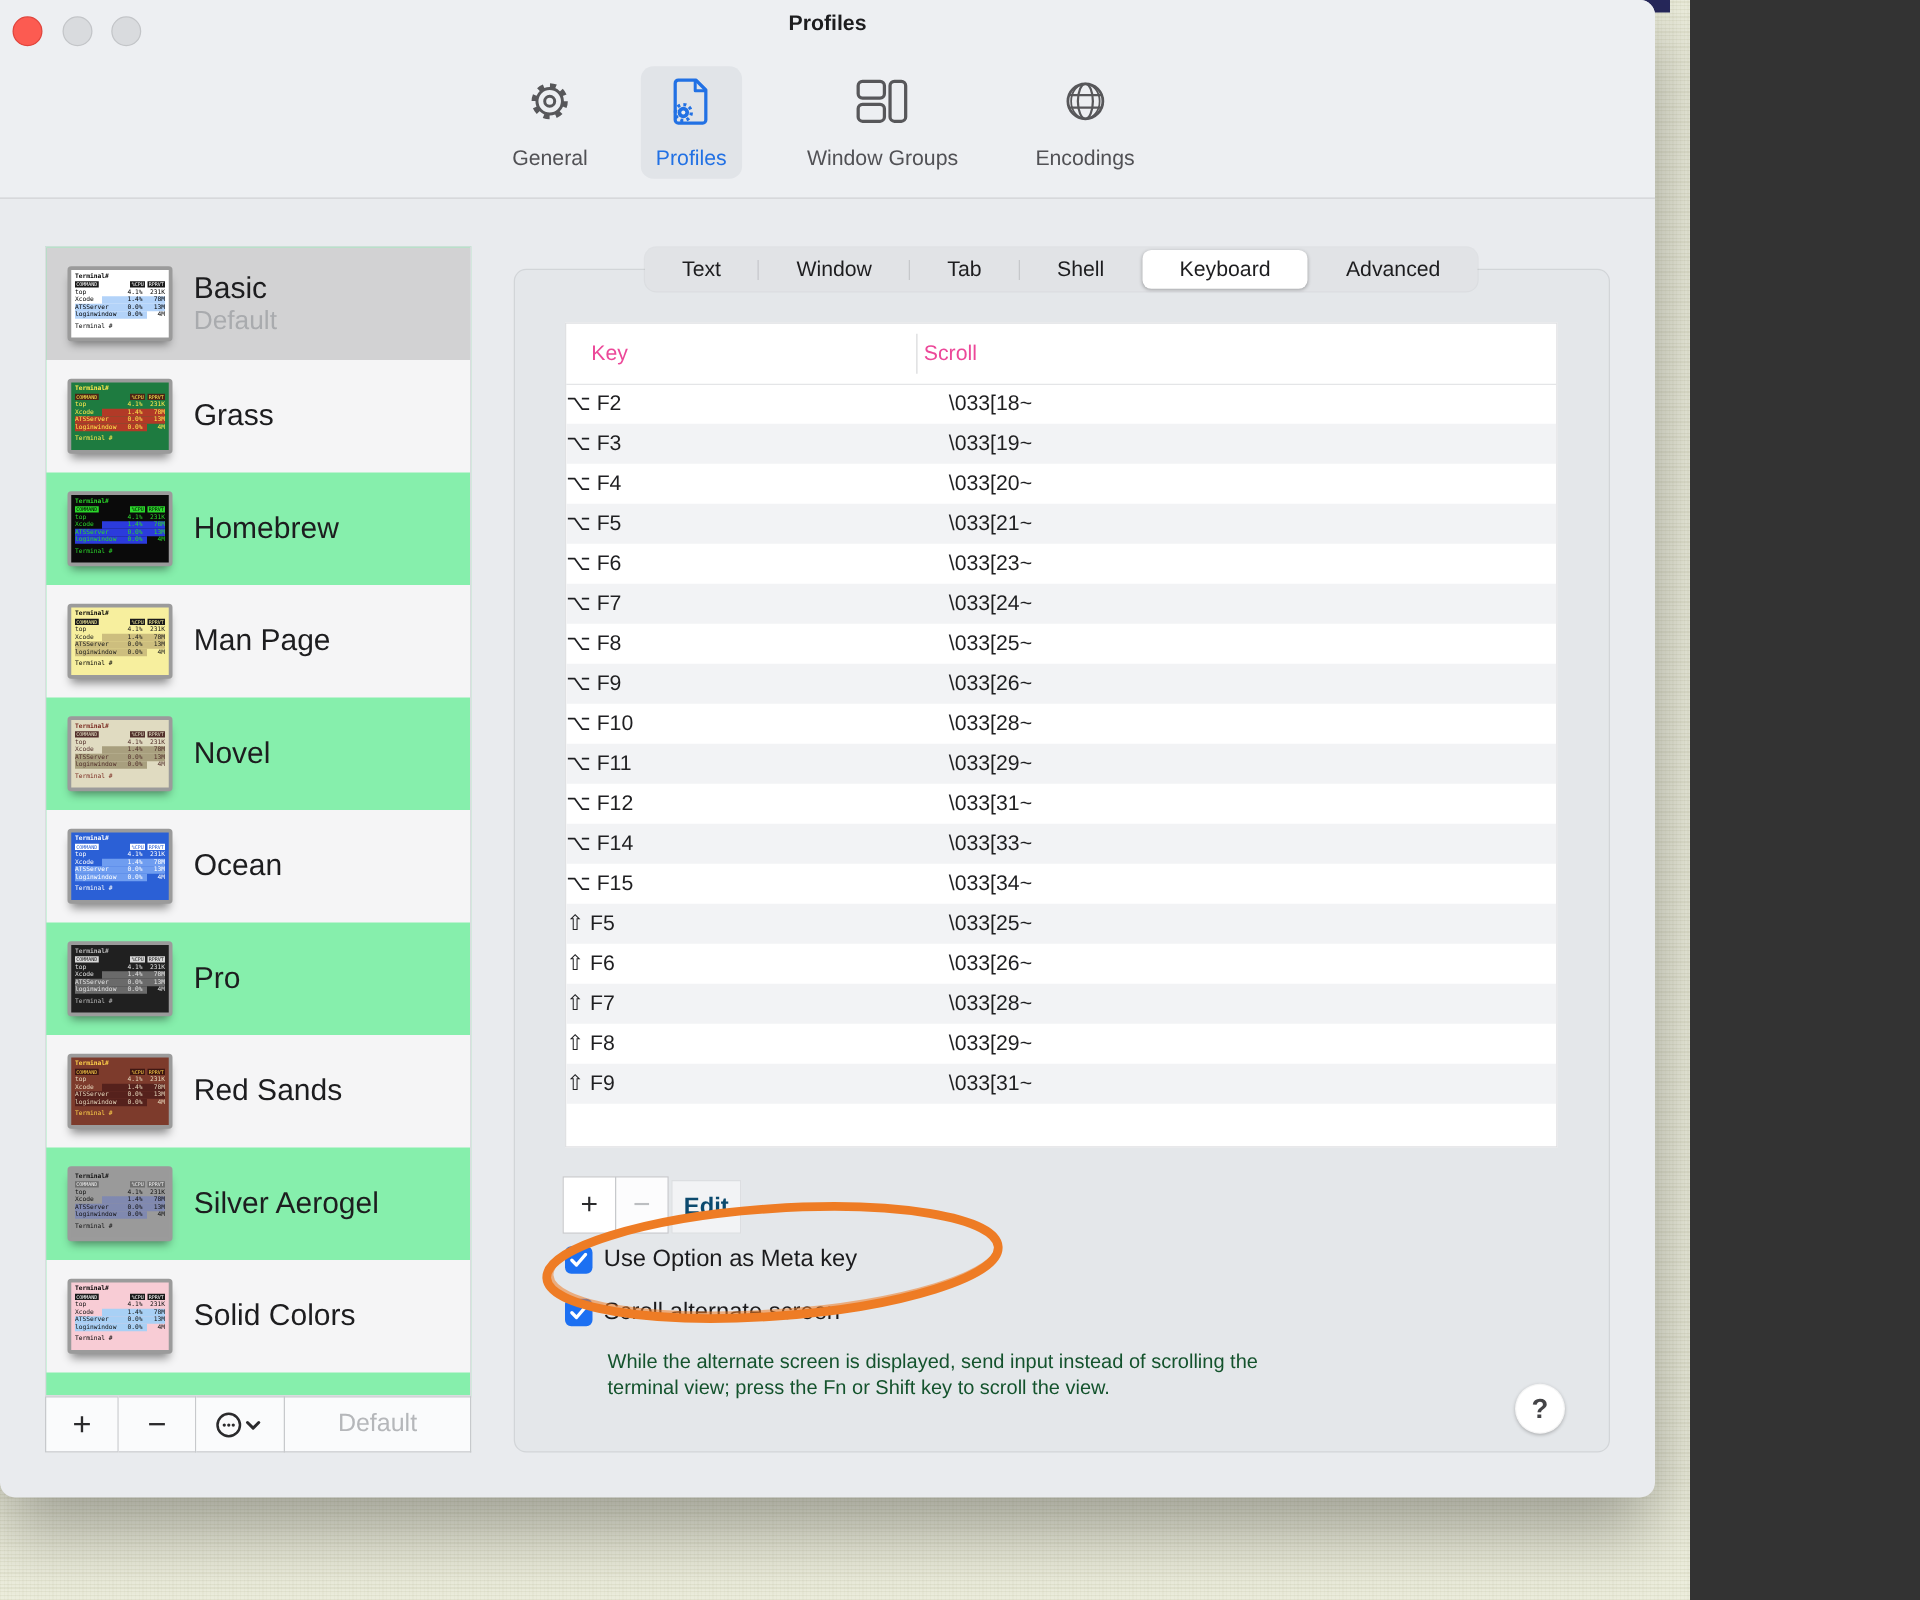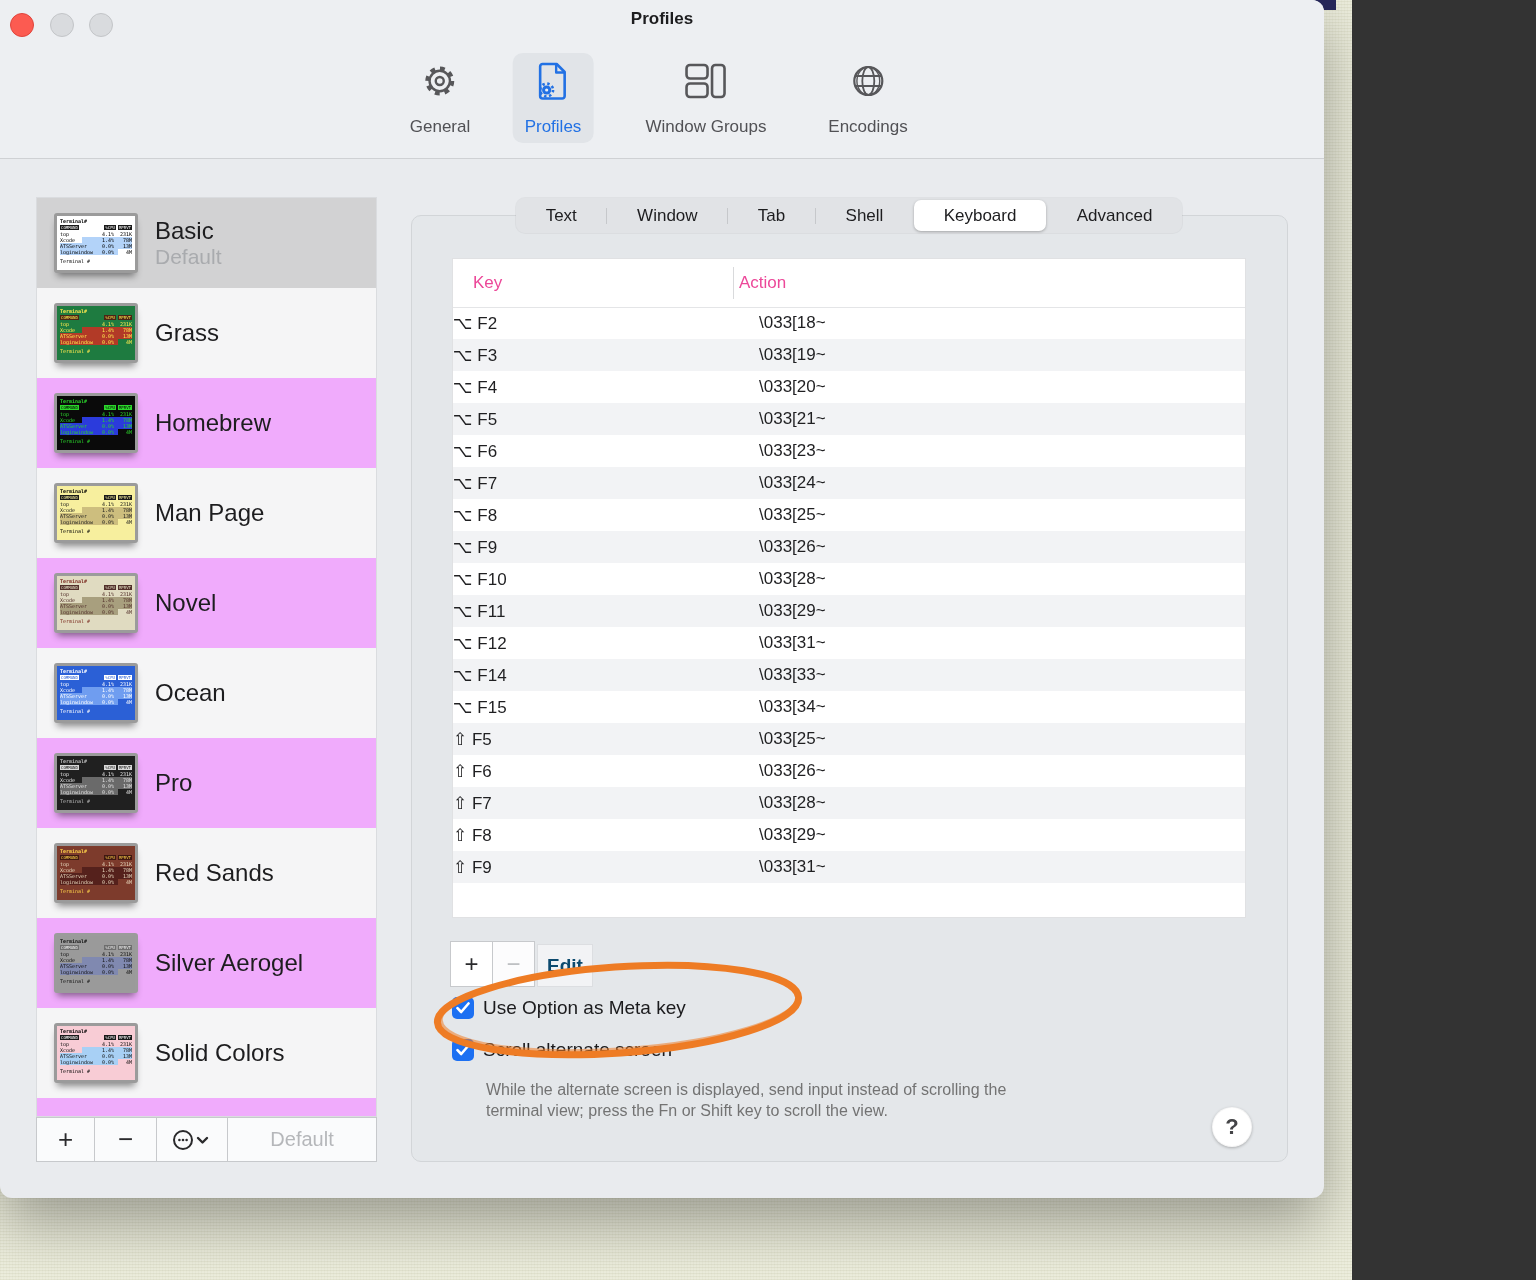--- a/index.html
+++ b/index.html
@@ -24,21 +24,21 @@
     font-size:17px;font-weight:700;color:#1d1d1f;}
   .tb-item{position:absolute;top:53px;height:90px;transform:translateX(-50%);
     display:flex;flex-direction:column;align-items:center;justify-content:space-between;
     padding:6px 12px;border-radius:10px;box-sizing:border-box;cursor:default;}
   .tb-item .tb-label{font-size:17px;color:#515155;white-space:nowrap;}
   .tb-item.active{background:#e1e4e8;}
   .tb-item.active .tb-label{color:#2271e4;}
   .tb-icon{height:44px;display:flex;align-items:center;}
 
   
-  .sidebar{position:absolute;left:36px;top:197px;width:341px;height:920px;background:#f0abfc;
+  .sidebar{position:absolute;left:36px;top:197px;width:341px;height:920px;background:#86efac;
     border:1px solid #dadcdf;box-sizing:border-box;overflow:hidden;}
   .profile-row{position:relative;height:90px;display:flex;align-items:center;padding-left:17px;box-sizing:border-box;}
   .profile-row.alt{background:#f5f5f6;}
   .profile-row.selected{background:#d2d2d3;}
   .profile-text{margin-left:17px;}
   .profile-name{font-size:24px;color:#1d1d1f;line-height:26px;}
   .profile-sub{font-size:21px;color:#a9abae;line-height:25px;}
   .thumb{width:84px;height:60px;border:3px solid #9b9b9b;border-radius:3px;box-sizing:border-box;
     background:var(--tbg);color:var(--tfg);overflow:hidden;padding:2px 3px;
     font-family:"DejaVu Sans Mono",monospace;font-size:5px;line-height:6px;
@@ -98,21 +98,21 @@
     font-size:24px;color:#bcbec1;}
   .btn-edit{left:537px;top:944px;width:56px;height:43px;background:#f2f3f5;border:1px solid #dcdee1;
     font-size:19px;color:#0c4a6e;font-weight:bold;}
 
   .check-row{position:absolute;left:452px;display:flex;align-items:flex-start;}
   .check-row-1{top:997px;}
   .check-row-2{top:1039px;}
   .checkbox{width:22px;height:22px;border-radius:5px;background:#1c70f2;display:flex;align-items:center;justify-content:center;}
   .check-label{margin-left:9px;font-size:19px;color:#1b1b1d;}
 
-  .help-text{position:absolute;left:486px;top:1079px;width:700px;font-size:16px;line-height:21px;color:#737373;}
+  .help-text{position:absolute;left:486px;top:1079px;width:700px;font-size:16px;line-height:21px;color:#14532d;}
   .help-btn{position:absolute;left:1212px;top:1107px;width:40px;height:40px;border-radius:50%;background:#ffffff;
     box-shadow:0 1px 3px rgba(0,0,0,0.25), inset 0 0 0 1px rgba(0,0,0,0.04);
     display:flex;align-items:center;justify-content:center;font-size:22px;font-weight:700;color:#444447;}
 
   .annotation{position:absolute;left:424px;top:956px;z-index:50;pointer-events:none;}
 
   svg{display:block;}
 </style>
 </head>
 <body>
@@ -558,21 +558,21 @@
         <span class="seg-div hidden"></span>
         <span class="seg-item selected">Keyboard</span>
         <span class="seg-div hidden"></span>
         <span class="seg-item">Advanced</span>
       </div>
 
     <div class="keytable">
       <div class="kt-header">
         <div class="kt-h-key">Key</div>
         <div class="kt-vsep"></div>
-        <div class="kt-h-action">Action</div>
+        <div class="kt-h-action">Scroll</div>
       </div>
       <div class="kt-body" id="key-rows">
           <div class="kt-row">
             <span class="kt-key">⌥ F2</span>
             <span class="kt-action">\033[18~</span>
           </div>
           <div class="kt-row">
             <span class="kt-key">⌥ F3</span>
             <span class="kt-action">\033[19~</span>
           </div>

